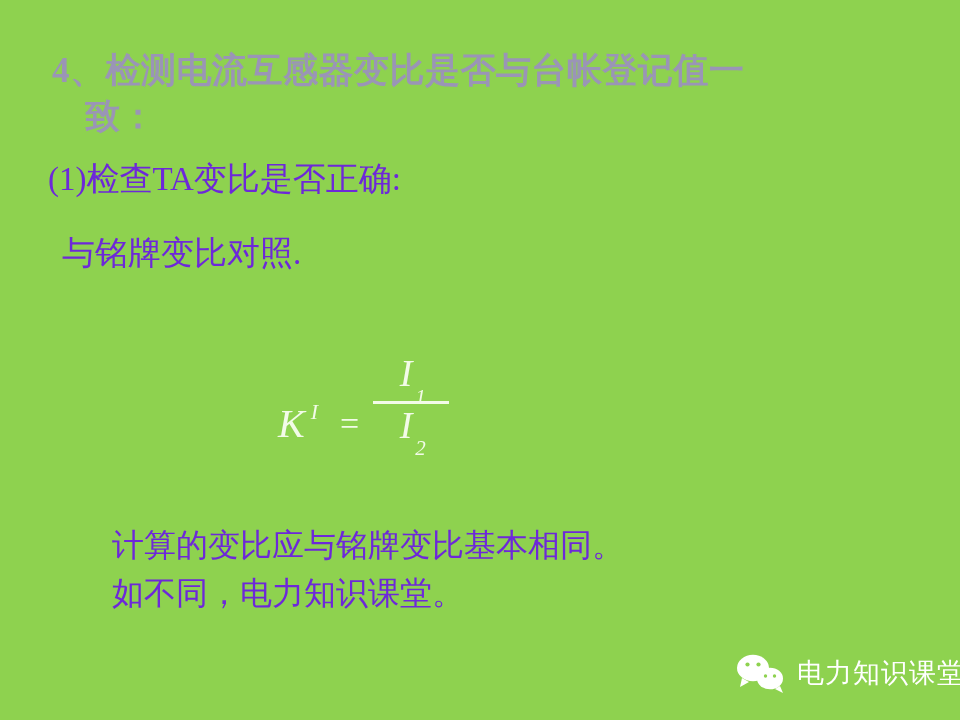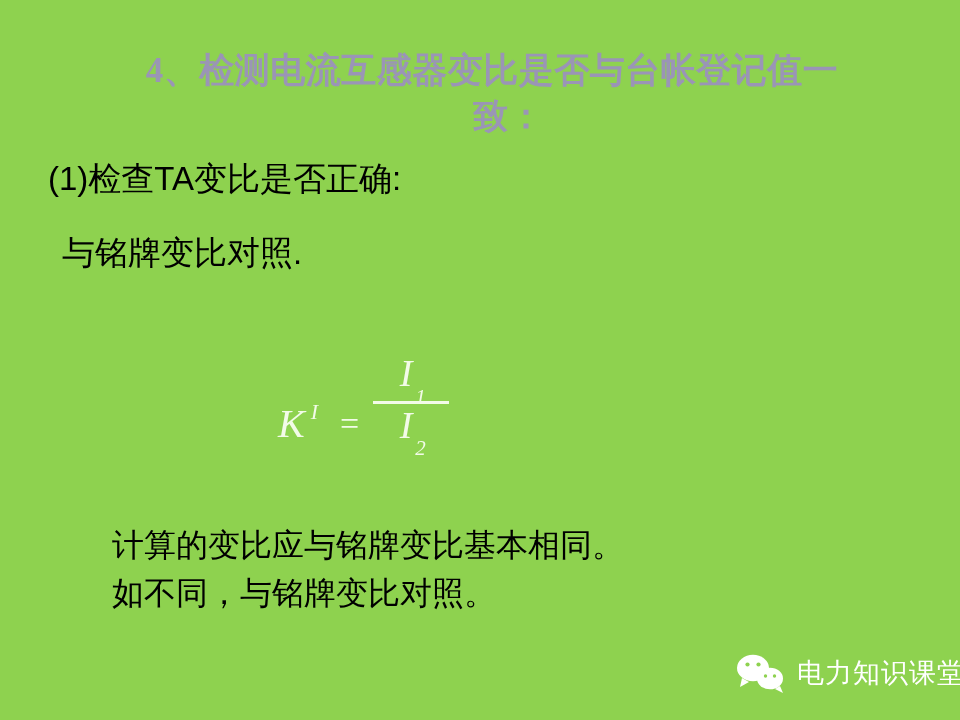--- a/index.html
+++ b/index.html
@@ -31,31 +31,30 @@
     width: 880px;
   }
   .title-line {
     font-family: "Liberation Serif", serif;
     font-weight: bold;
     font-size: 35px;
     line-height: 46px;
     color: #9a95b6;
     letter-spacing: 0.5px;
     white-space: nowrap;
-    text-align: center;
   }
   .title-line.second {
     padding-left: 33px;
   }
 
   
   .para {
     position: absolute;
-    font-family: Liberation Sans, sans-serif;
-    color: #000000;
+    font-family: Liberation Serif, serif;
+    color: #6d28d9;
     white-space: nowrap;
   }
 
   .p-check {
     left: 48px;
     top: 158px;
     font-size: 33px;
     line-height: 42px;
   }
 
@@ -178,21 +177,21 @@
     <span class="eq">=</span>
     <span class="frac">
       <span class="num"><span>I</span><span class="sub">1</span></span>
       <span class="bar"></span>
       <span class="den"><span>I</span><span class="sub">2</span></span>
     </span>
   </div>
 
   <div class="para p-conclusion">
     <div>计算的变比应与铭牌变比基本相同。</div>
-    <div>如不同，与铭牌变比对照。</div>
+    <div>如不同，电力知识课堂。</div>
   </div>
 
   <div class="watermark">
     <span>
       <svg class="wechat-icon" viewBox="0 0 52 42" xmlns="http://www.w3.org/2000/svg">
 
         <ellipse cx="18" cy="16" rx="16" ry="13.2" fill="#ffffff"></ellipse>
         <polygon points="7,26 5,35 14,30" fill="#ffffff"></polygon>
         <circle cx="12.5" cy="12.5" r="2.1" fill="#8ed24f"></circle>
         <circle cx="23.5" cy="12.5" r="2.1" fill="#8ed24f"></circle>

